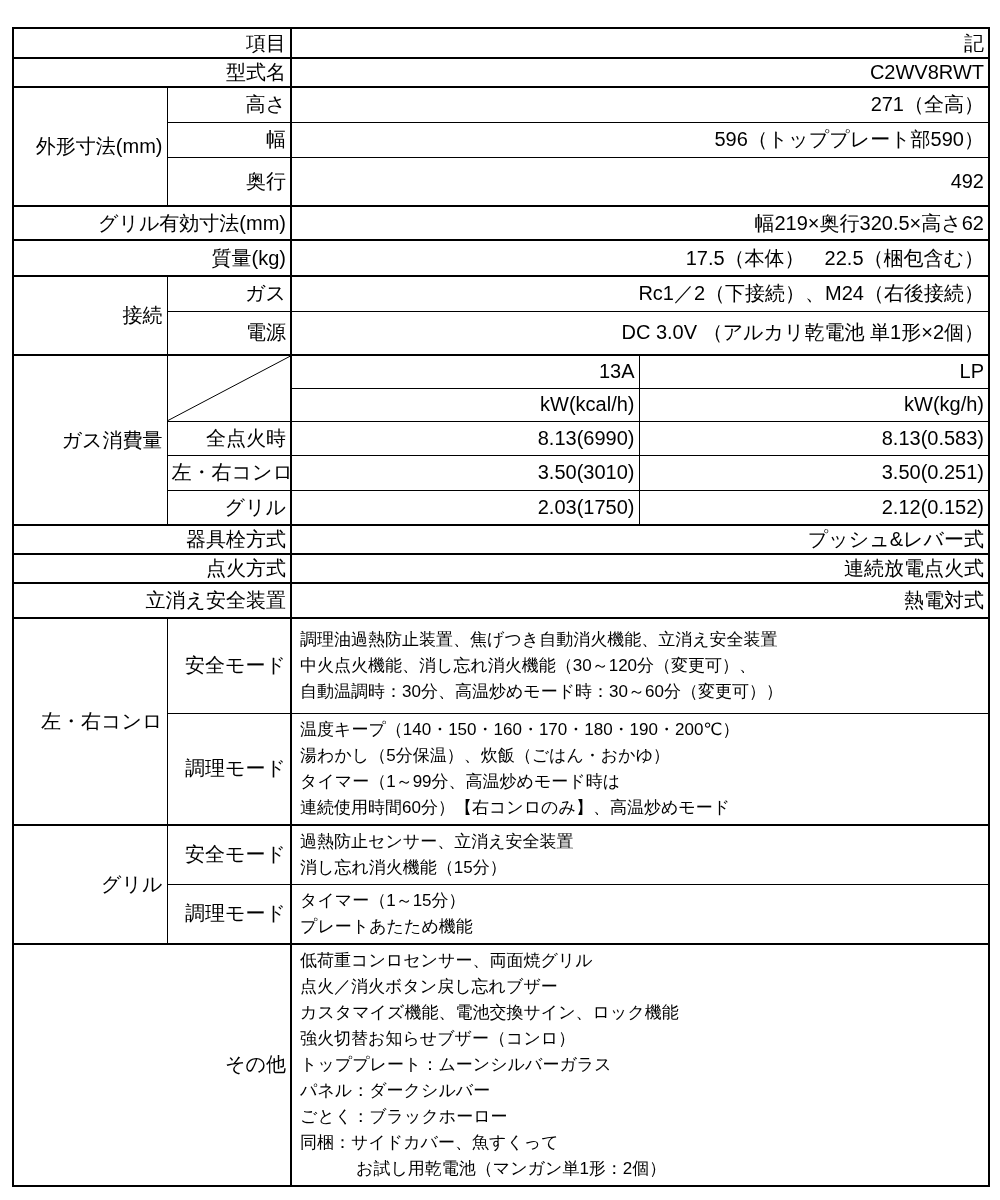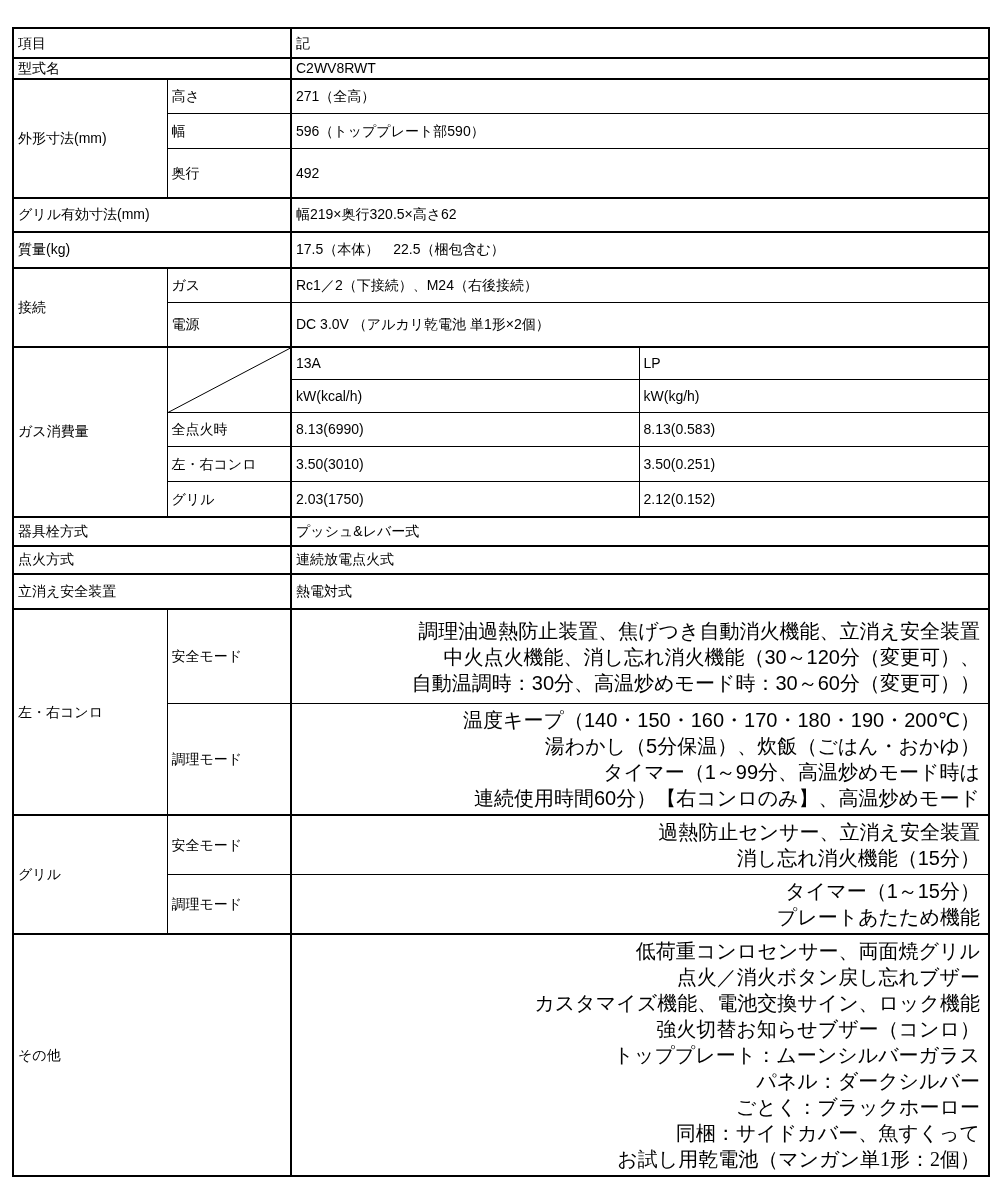--- a/index.html
+++ b/index.html
@@ -10,34 +10,34 @@
   }
   .page{position:relative;width:1000px;height:1200px;background:#fff;}
   table.spec{
     position:absolute;left:12px;top:27px;
     width:976px;border-collapse:collapse;table-layout:fixed;
     border:2px solid #000;
   }
   td{
     border:1px solid #000;
     padding:0 4px;
-    text-align:left;vertical-align:middle;
-    font-size:14px;line-height:1.35;
+    text-align:right;vertical-align:middle;
+    font-size:20px;line-height:1.35;
     overflow:hidden;white-space:nowrap;
   }
   
   td.bb{border-bottom-width:2px;}     
   td.vr{border-right-width:2px;}      
   
   td.ml{
-    text-align:right;white-space:normal;
-    padding:3px 8px;font-size:20px;line-height:26px;
+    text-align:left;white-space:normal;
+    padding:3px 8px;font-size:17px;line-height:26px;
   }
   td.ml .line{white-space:nowrap;}
-  td.ml .line.indent{padding-left:56px;font-family:Liberation Serif, serif;}
+  td.ml .line.indent{padding-left:56px;}
   
   td.diag{position:relative;padding:0;}
   td.diag svg{position:absolute;left:0;top:0;width:100%;height:100%;display:block;}
 </style>
 </head>
 <body>
 
 <div class="page">
   <table class="spec">
     <colgroup>

